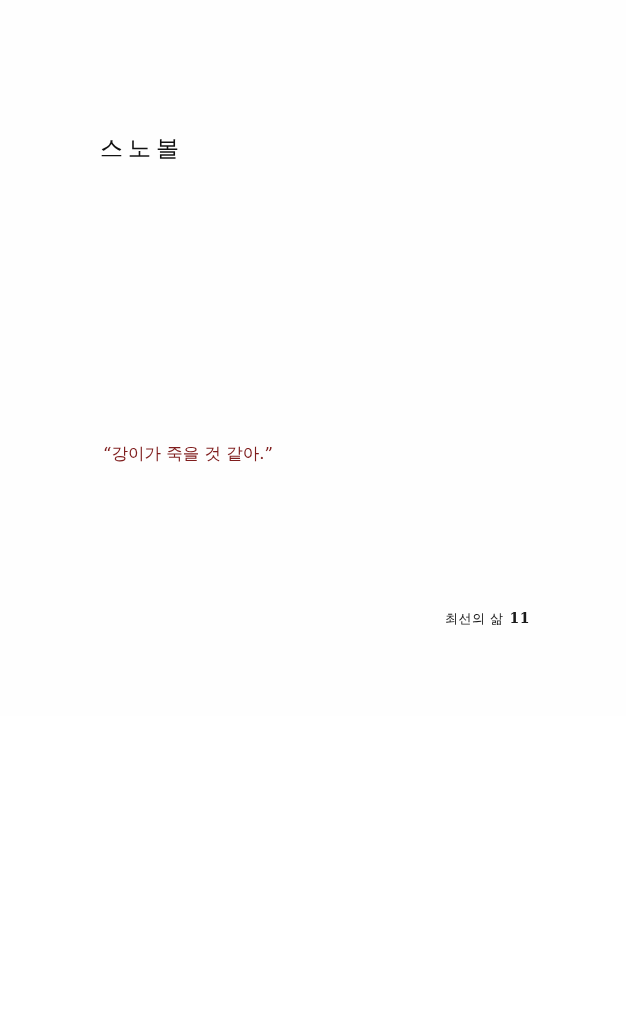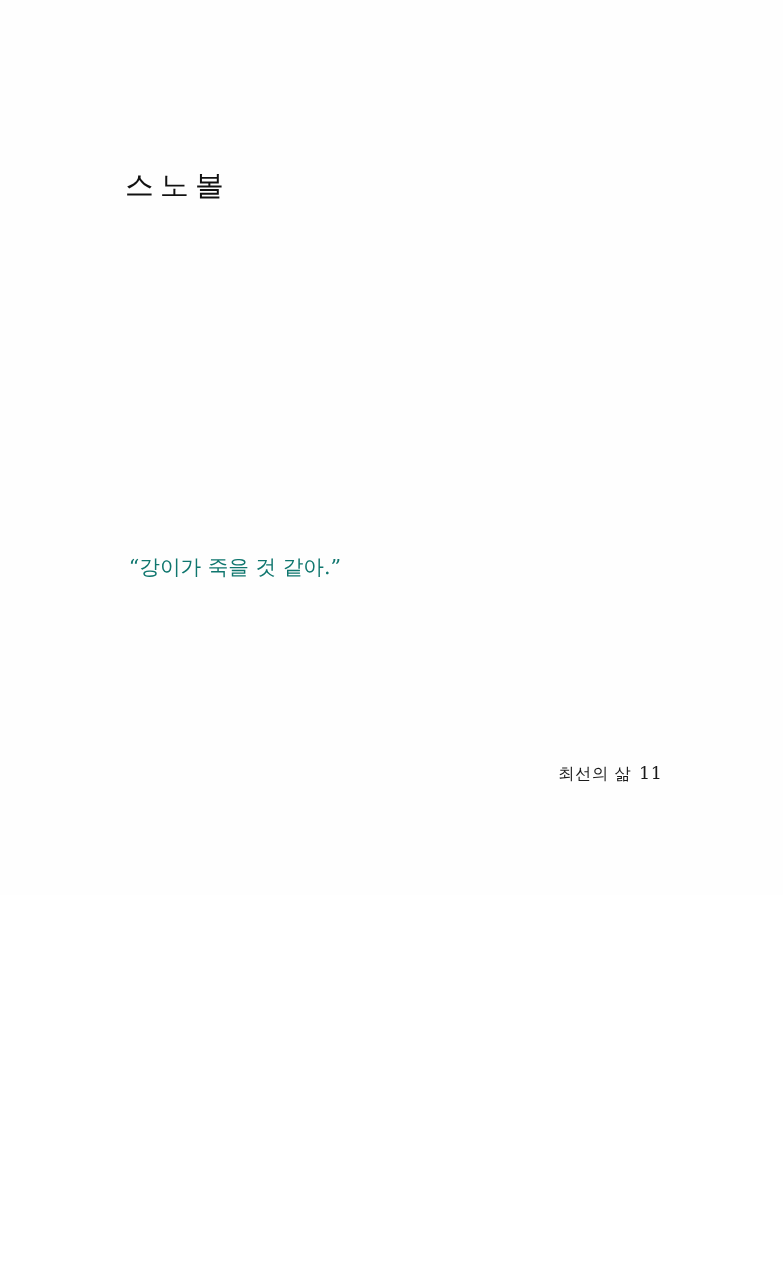--- a/index.html
+++ b/index.html
@@ -32,21 +32,21 @@
     font-family: "DejaVu Serif", serif;
     font-weight: 400;
   }
   .body-text {
     position: absolute;
     left: 100px;
     top: 437px;
     width: 430px;
     font-size: 16.5px;
     line-height: 34px;
-    color: #0f766e;
+    color: #7f1d1d;
     font-family: "DejaVu Serif", serif;
     text-align: justify;
     text-justify: inter-character;
   }
   .body-text p {
     margin: 0;
     padding: 0;
   }
   .body-text p.indent {
     text-indent: 17px;
@@ -57,21 +57,21 @@
   .footer {
     position: absolute;
     right: 96px;
     bottom: 88px;
     font-size: 13px;
     font-family: "DejaVu Serif", serif;
     color: #1a1a1a;
     letter-spacing: 0.5px;
   }
   .footer .page-num {
-    font-weight: normal;
+    font-weight: bold;
     margin-left: 6px;
     font-size: 14px;
   }
 </style>
 </head>
 <body>
 
 <div class="page">
 
   <div class="chapter-title">스노볼</div>

